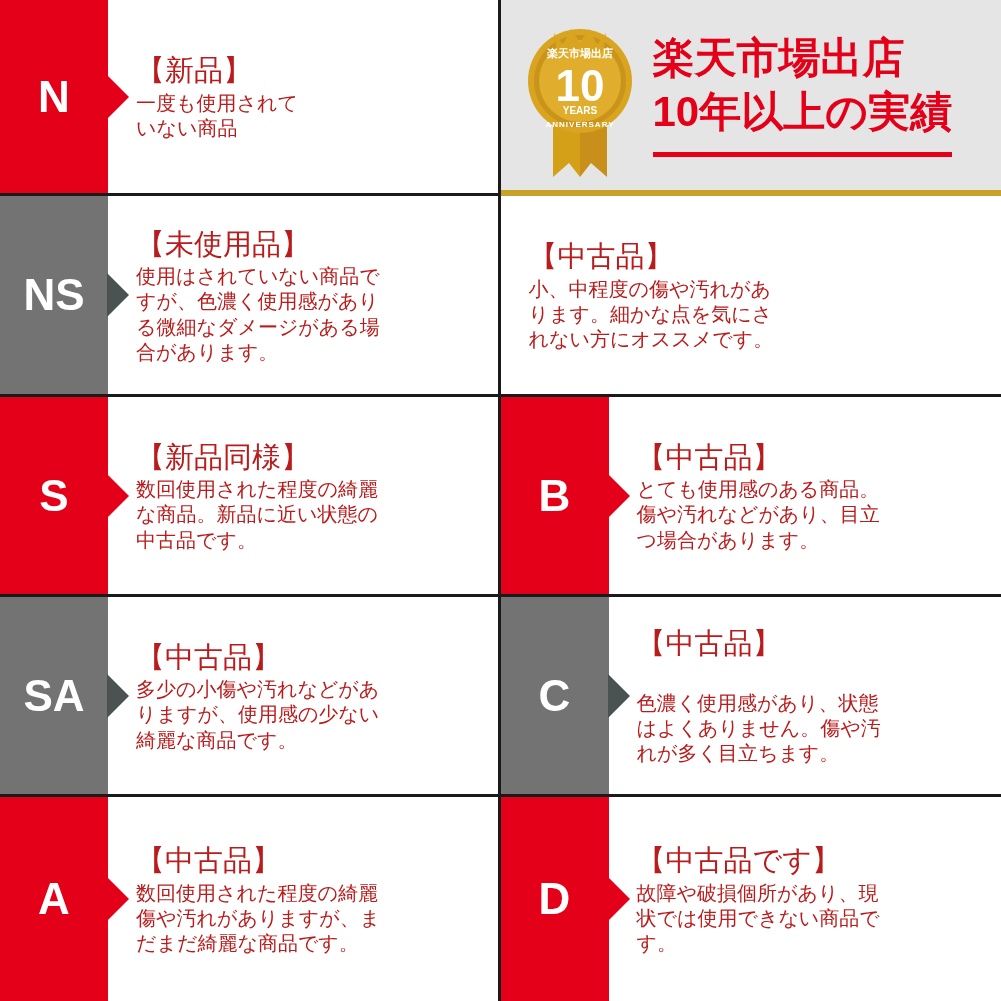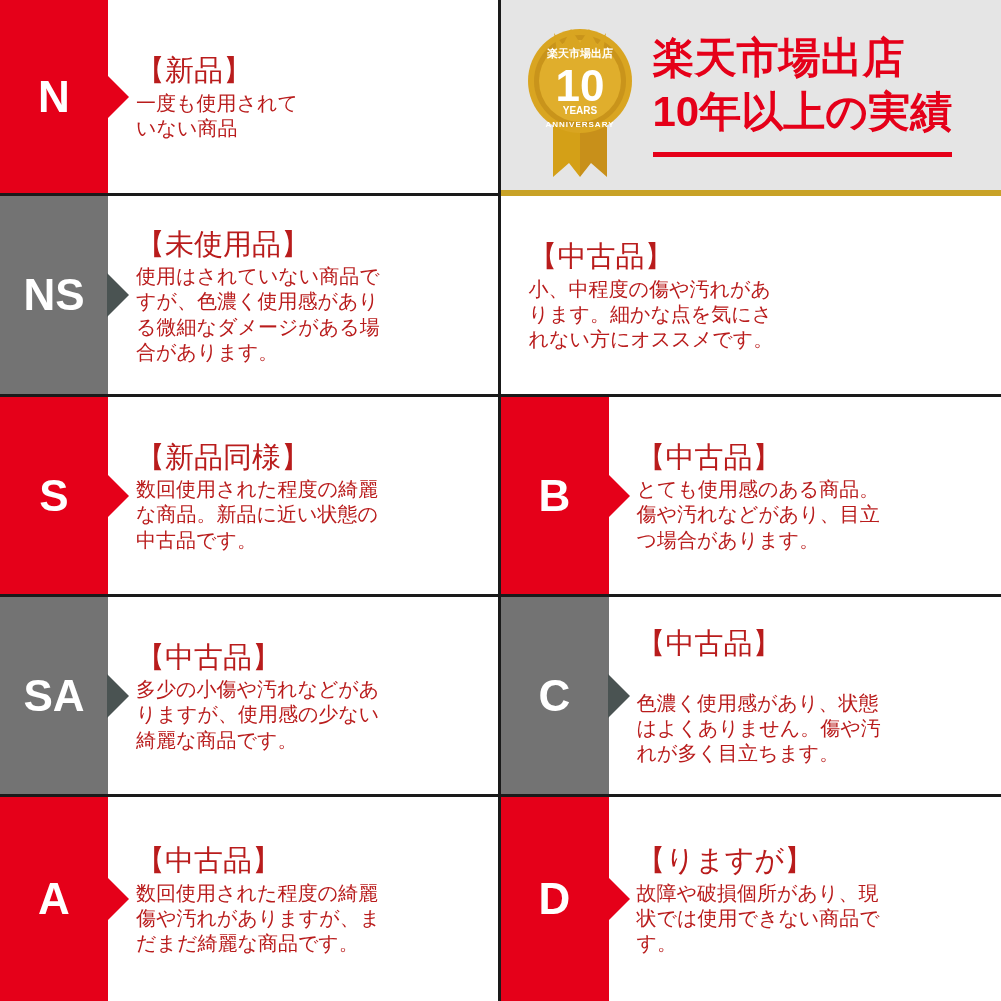--- a/index.html
+++ b/index.html
@@ -259,21 +259,21 @@
 だまだ綺麗な商品です。</div>
       </div>
     </div>
 
     <div class="cell col-right last-row">
       <div class="grade red">
         <span>D</span>
         <span class="arrow"></span>
       </div>
       <div class="desc">
-        <div class="title">【りますが】</div>
+        <div class="title">【中古品です】</div>
         <div class="body" style="white-space: pre-line;">故障や破損個所があり、現
 状では使用できない商品で
 す。</div>
       </div>
     </div>
 
   </div>
 </div>
 
 </body></html>

